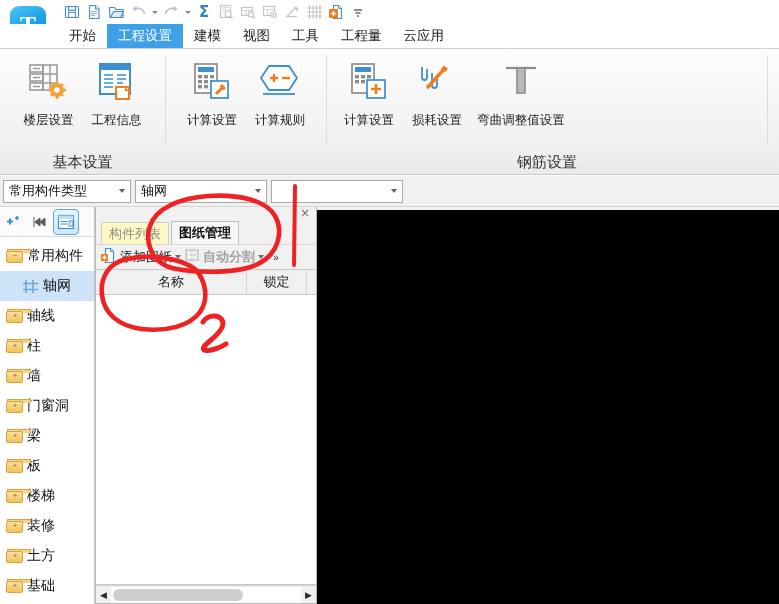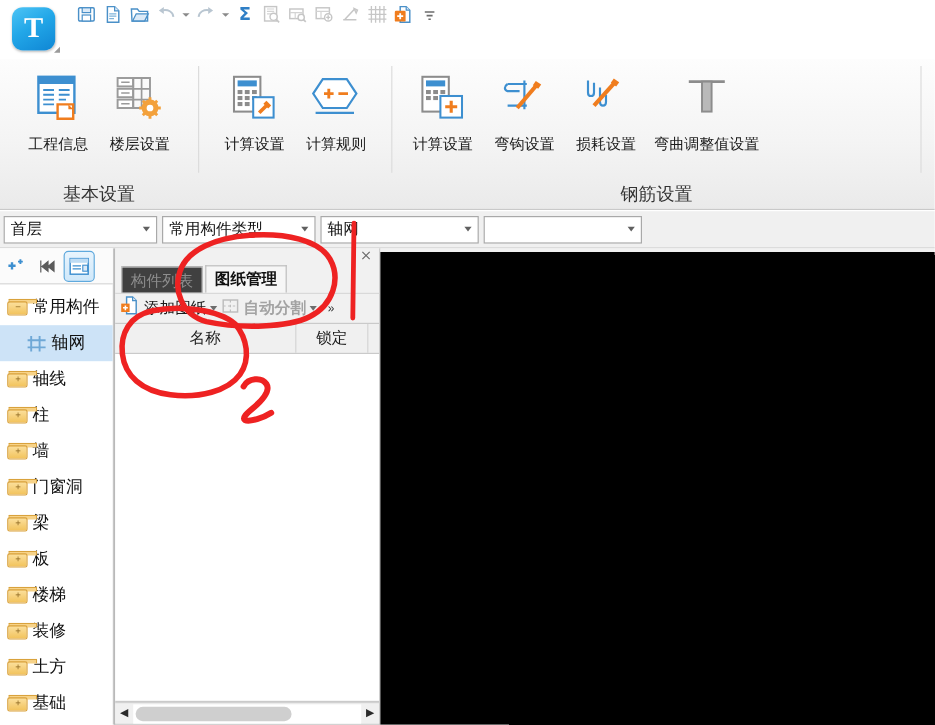--- a/index.html
+++ b/index.html
@@ -166,21 +166,21 @@
     font-size:12px; color:#6b6b6b; cursor:default; line-height:1;
     font-family:"DejaVu Sans",sans-serif;
   }
   .panel-tabs {
     height:24px; display:flex; align-items:flex-end; gap:0; padding-left:5px;
     background:#f1f1f1;
   }
   .ptab {
     height:22px; padding:0 7px; display:flex;align-items:center;
     font-size:13px; color:#8d8d8d; cursor:default; white-space:nowrap;
-    background:#404040; border:1px solid #cfcfcf; border-bottom:none;
+    background:#fef9c3; border:1px solid #cfcfcf; border-bottom:none;
     margin-right:2px;
   }
   .ptab.active {
     color:#111; font-weight:bold; background:#f6f6f6; border-color:#bdbdbd;
     height:23px;
   }
   .panel-toolbar {
     height:25px; background:#f1f1f1; display:flex; align-items:center;
     padding-left:4px; border-top:1px solid #d9d9d9;
   }
@@ -331,53 +331,63 @@
       </div>
 
       <div class="qbtn">
         <svg width="14" height="14" viewBox="0 0 14 14">
           <path d="M3 5h8M4.5 8h5M6 11h2" stroke="#6c6c6c" stroke-width="1.3"></path>
         </svg>
       </div>
     </div>
   </div>
 
+  <div class="tabbar">
+    <div class="spacer"></div>
+    <div class="tab">开始</div>
+    <div class="tab active">工程设置</div>
+    <div class="tab">建模</div>
+    <div class="tab">视图</div>
+    <div class="tab">工具</div>
+    <div class="tab">工程量</div>
+    <div class="tab">云应用</div>
+  </div>
 
   <div class="ribbon">
 
     <div class="rgroup" style="width:165px">
       <div class="items" style="justify-content:center">
-        <div class="ritem">
-          <span class="ico">
-            <svg width="42" height="44" viewBox="0 0 42 44">
-              <rect x="4" y="3" width="30" height="30" fill="#fff" stroke="#3d8fd0" stroke-width="2"></rect>
-              <rect x="4" y="3" width="30" height="6" fill="#3d8fd0"></rect>
-              <path d="M8 14h9M8 18h9M8 22h9M8 26h9" stroke="#3d8fd0" stroke-width="1.6"></path>
-              <path d="M21 14h9M21 18h9M21 22h6" stroke="#3d8fd0" stroke-width="1.6"></path>
-              <path d="M20 26h13v12h-13z" fill="#fff" stroke="#f07d1e" stroke-width="2"></path>
-              <path d="M29 26l4 4h-4z" fill="#f07d1e"></path>
-            </svg>
-          </span>
-          <span class="lbl">工程信息</span>
-        </div>
         <div class="ritem">
           <span class="ico">
             <svg width="44" height="44" viewBox="0 0 44 44">
               <rect x="3" y="4" width="13" height="7" fill="#fff" stroke="#9a9a9a" stroke-width="1.6"></rect>
               <rect x="3" y="13" width="13" height="7" fill="#fff" stroke="#9a9a9a" stroke-width="1.6"></rect>
               <rect x="3" y="22" width="13" height="7" fill="#fff" stroke="#9a9a9a" stroke-width="1.6"></rect>
               <path d="M6 7.5h7M6 16.5h7M6 25.5h7" stroke="#9a9a9a" stroke-width="1.3"></path>
               <path d="M16 4h14v25h-14z" fill="none" stroke="#9a9a9a" stroke-width="1.6"></path>
               <path d="M16 13h14M16 22h14M23 4v25" stroke="#9a9a9a" stroke-width="1.4"></path>
               <circle cx="30" cy="29" r="7" fill="#f3a13c"></circle>
               <circle cx="30" cy="29" r="2.8" fill="#fff"></circle>
               <path d="M30 20v3M30 35v3M21 29h3M36 29h3M24 23l2 2M34 33l2 2M24 35l2-2M34 25l2-2" stroke="#f3a13c" stroke-width="2.4"></path>
             </svg>
           </span>
           <span class="lbl">楼层设置</span>
+        </div>
+        <div class="ritem">
+          <span class="ico">
+            <svg width="42" height="44" viewBox="0 0 42 44">
+              <rect x="4" y="3" width="30" height="30" fill="#fff" stroke="#3d8fd0" stroke-width="2"></rect>
+              <rect x="4" y="3" width="30" height="6" fill="#3d8fd0"></rect>
+              <path d="M8 14h9M8 18h9M8 22h9M8 26h9" stroke="#3d8fd0" stroke-width="1.6"></path>
+              <path d="M21 14h9M21 18h9M21 22h6" stroke="#3d8fd0" stroke-width="1.6"></path>
+              <path d="M20 26h13v12h-13z" fill="#fff" stroke="#f07d1e" stroke-width="2"></path>
+              <path d="M29 26l4 4h-4z" fill="#f07d1e"></path>
+            </svg>
+          </span>
+          <span class="lbl">工程信息</span>
         </div>
       </div>
       <div class="gtitle">基本设置</div>
     </div>
     <div class="rsep"></div>
 
     <div class="rgroup" style="width:160px">
       <div class="items" style="justify-content:center">
         <div class="ritem">
           <span class="ico">
@@ -432,31 +442,20 @@
                   <rect x="20" y="19" width="4" height="3.4"></rect>
               </g>
               <rect x="20" y="19" width="18" height="18" fill="#fff" stroke="#3d8fd0" stroke-width="1.7"></rect>
               <path d="M29 23v10M24 28h10" stroke="#f07d1e" stroke-width="2.6"></path>
             </svg>
           </span>
           <span class="lbl">计算设置</span>
         </div>
         <div class="ritem">
           <span class="ico">
-            <svg width="44" height="44" viewBox="0 0 44 44">
-              <path d="M8 9h16M8 27h16M22 6v24" fill="none" stroke="#3d8fd0" stroke-width="1.8"></path>
-              <path d="M8 9c-3 2-3 5 0 6h10" fill="none" stroke="#3d8fd0" stroke-width="1.8"></path>
-              <path d="M16 29L33 9" stroke="#f07d1e" stroke-width="3.4"></path>
-              <path d="M31.5 6.5l4.5 3-2.5 3.5-4.5-3z" fill="#f07d1e"></path>
-            </svg>
-          </span>
-          <span class="lbl">弯钩设置</span>
-        </div>
-        <div class="ritem">
-          <span class="ico">
             <svg width="46" height="44" viewBox="0 0 46 44">
               <path d="M8 6v10c0 4 5 4 5 0V8" fill="none" stroke="#3d8fd0" stroke-width="1.8"></path>
               <path d="M18 12v12c0 4 5 4 5 0v-6" fill="none" stroke="#3d8fd0" stroke-width="1.8"></path>
               <path d="M13 27L31 7" stroke="#f07d1e" stroke-width="3.4"></path>
               <path d="M29.5 4.5l4.5 3-2.5 3.5-4.5-3z" fill="#f07d1e"></path>
             </svg>
           </span>
           <span class="lbl">损耗设置</span>
         </div>
         <div class="ritem wide">
@@ -468,26 +467,20 @@
           </span>
           <span class="lbl">弯曲调整值设置</span>
         </div>
       </div>
       <div class="gtitle">钢筋设置</div>
     </div>
     <div class="rsep"></div>
   </div>
 
   <div class="selbar">
-    <div class="combo" id="cb-floor">
-      <span class="ctext">首层</span>
-      <span class="carrow">
-          <i></i>
-        </span>
-    </div>
     <div class="combo" id="cb-type">
       <span class="ctext">常用构件类型</span>
       <span class="carrow">
           <i></i>
         </span>
     </div>
     <div class="combo" id="cb-comp">
       <span class="ctext">轴网</span>
       <span class="carrow">
           <i></i>

